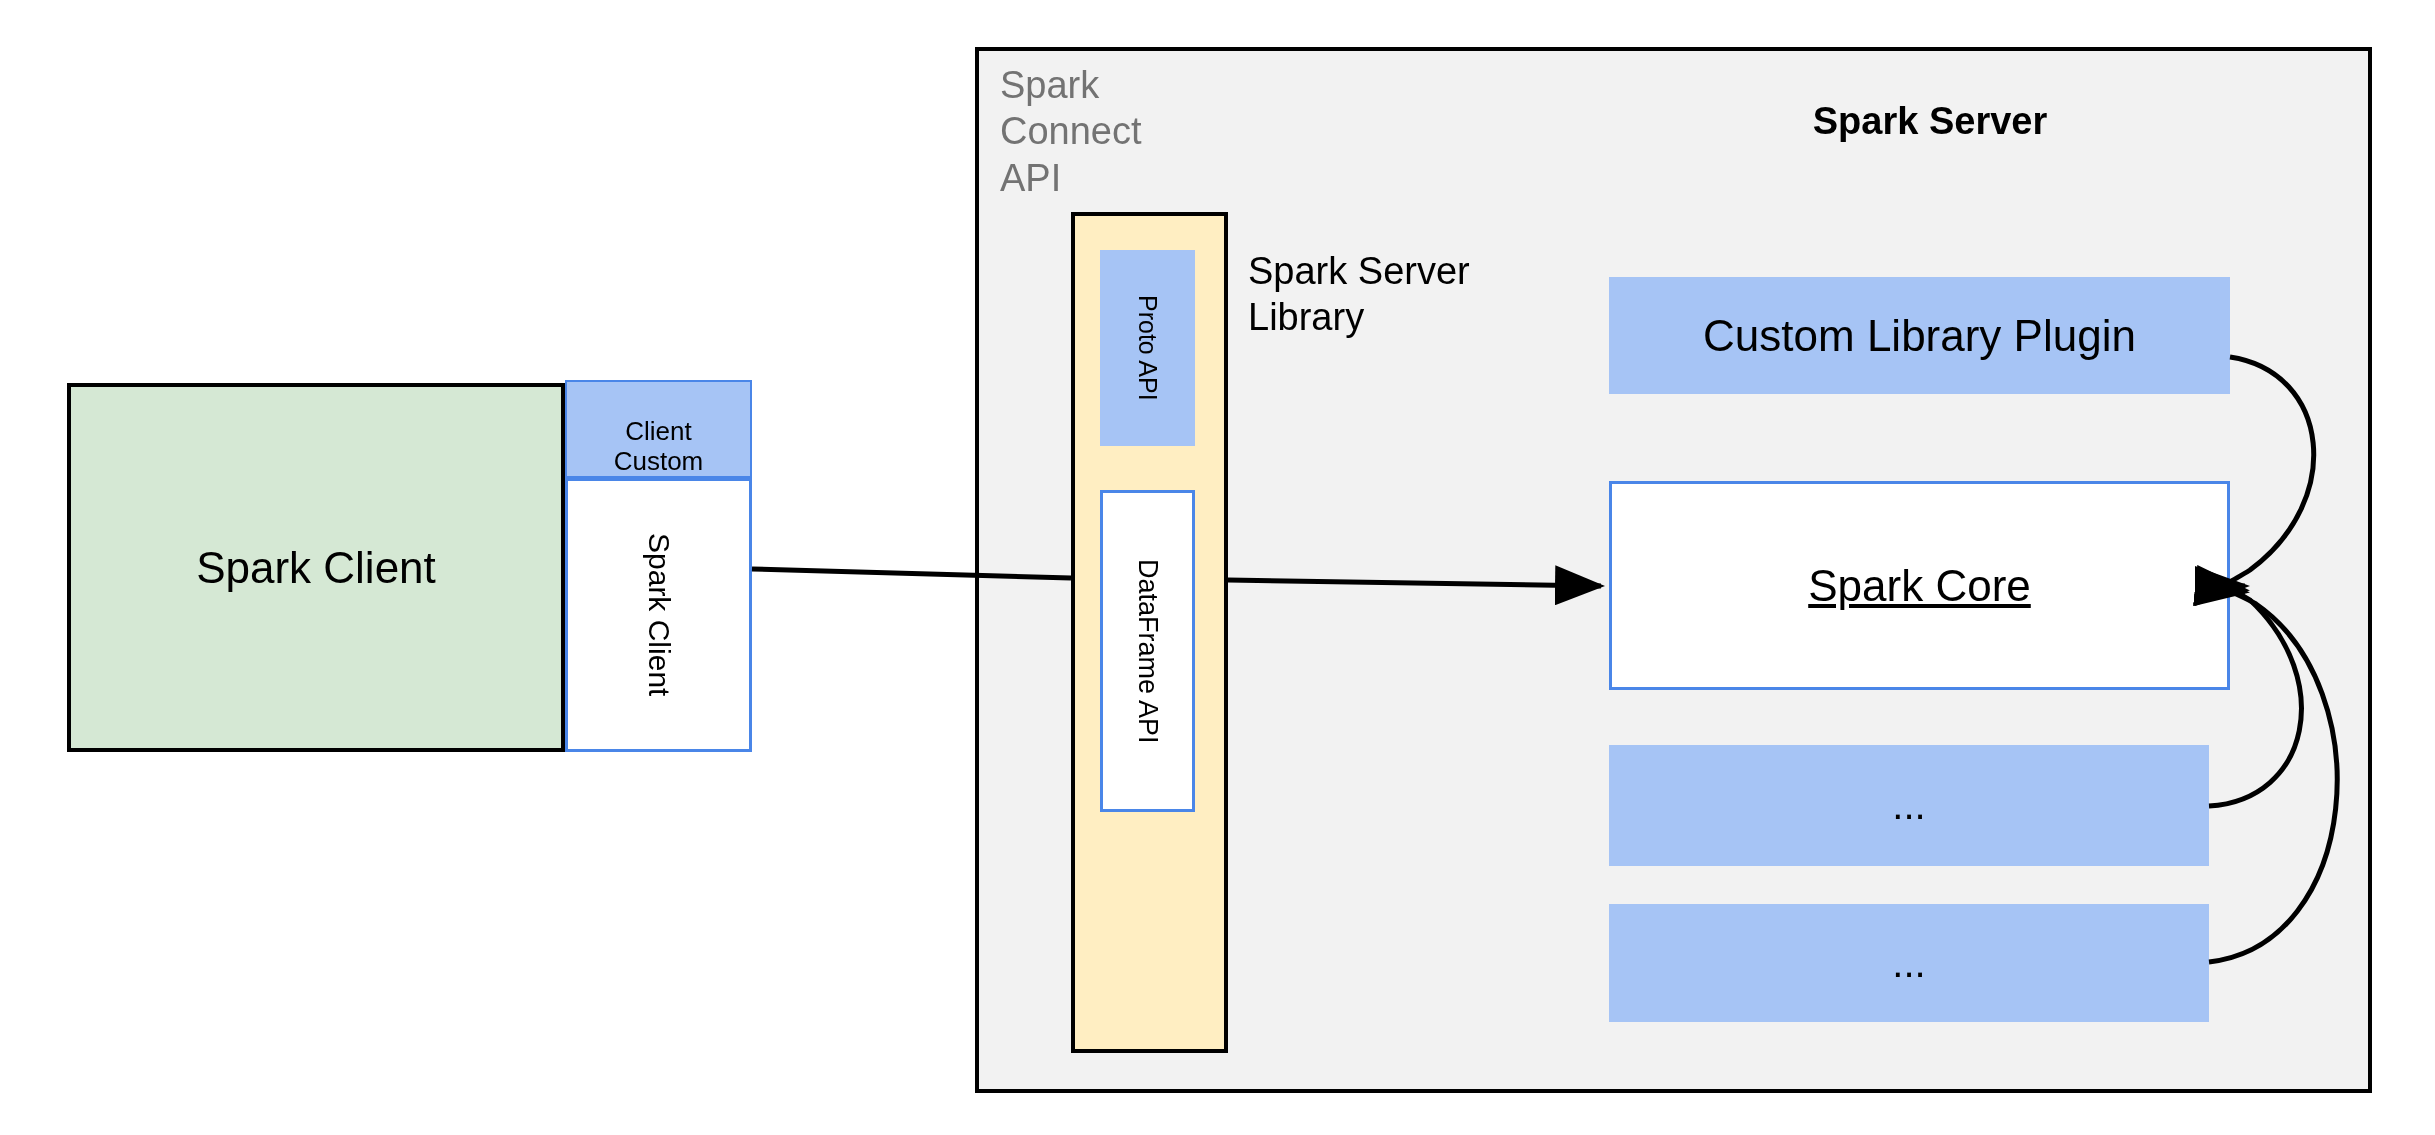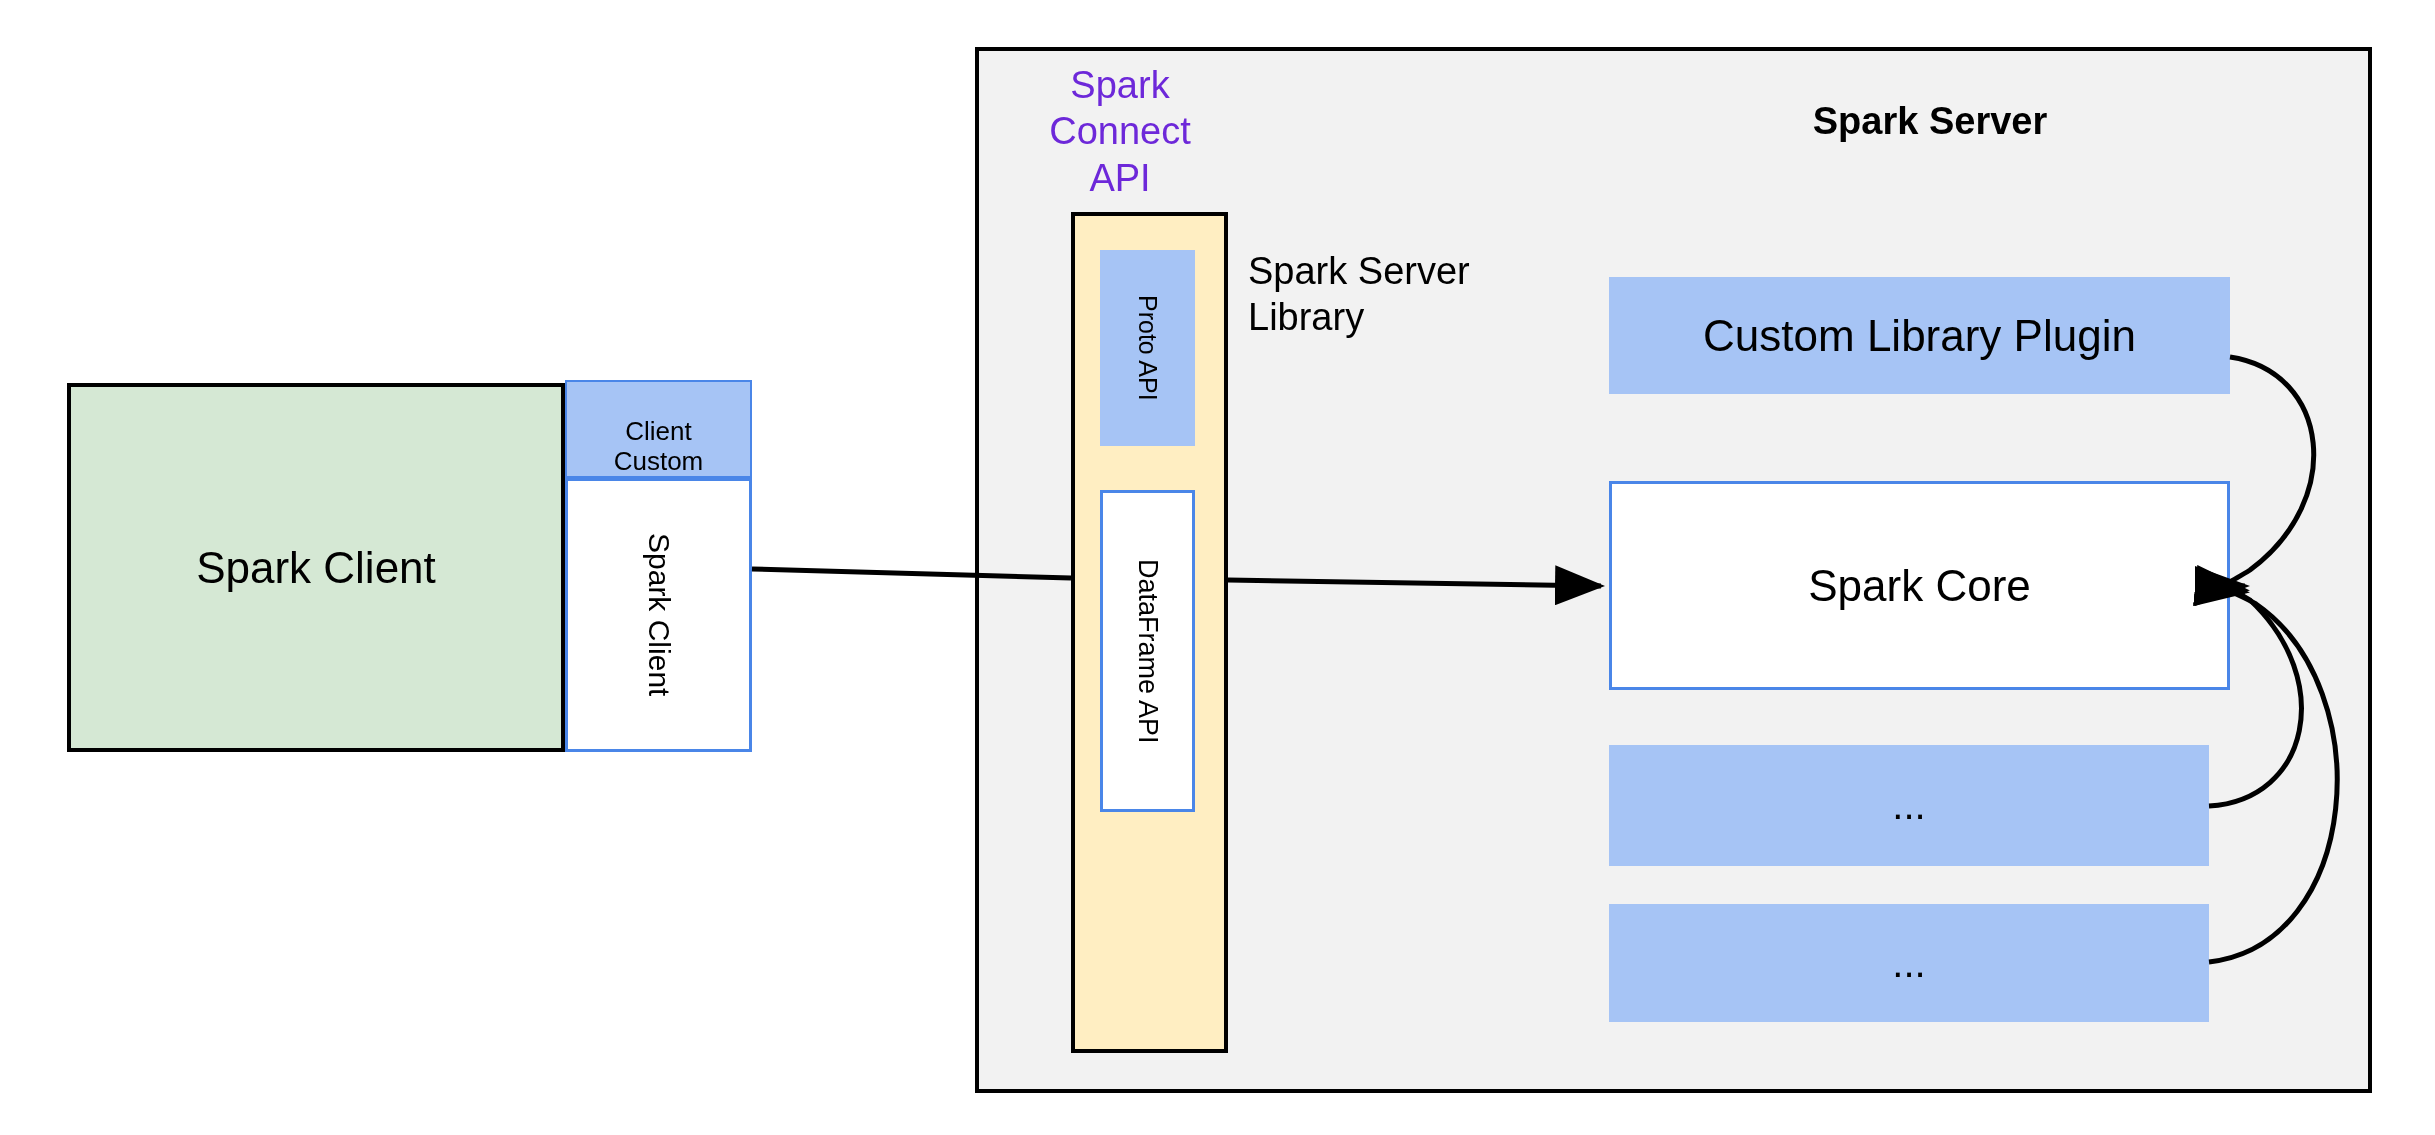--- a/index.html
+++ b/index.html
@@ -80,23 +80,22 @@
     background: #f2f2f2;
     border: 4px solid #000000;
     z-index: 1;
   }
 
   #connect-api-label {
     position: absolute;
     left: 1000px;
     top: 62px;
     width: 240px;
-    text-align: center;
     font-size: 38px;
-    color: #6d28d9;
+    color: #737373;
     line-height: 1.22;
     z-index: 5;
   }
 
   #server-title {
     position: absolute;
     left: 1630px;
     top: 100px;
     width: 600px;
     text-align: center;
@@ -171,20 +170,21 @@
 
   #spark-core {
     left: 1609px;
     top: 481px;
     width: 621px;
     height: 209px;
     background: #ffffff;
     border: 3px solid #4a86e8;
     font-size: 44px;
     z-index: 3;
+    text-decoration: underline;
   }
 
   #ellipsis-one {
     left: 1609px;
     top: 745px;
     width: 600px;
     height: 121px;
     background: #a6c4f5;
     font-size: 40px;
     z-index: 3;

